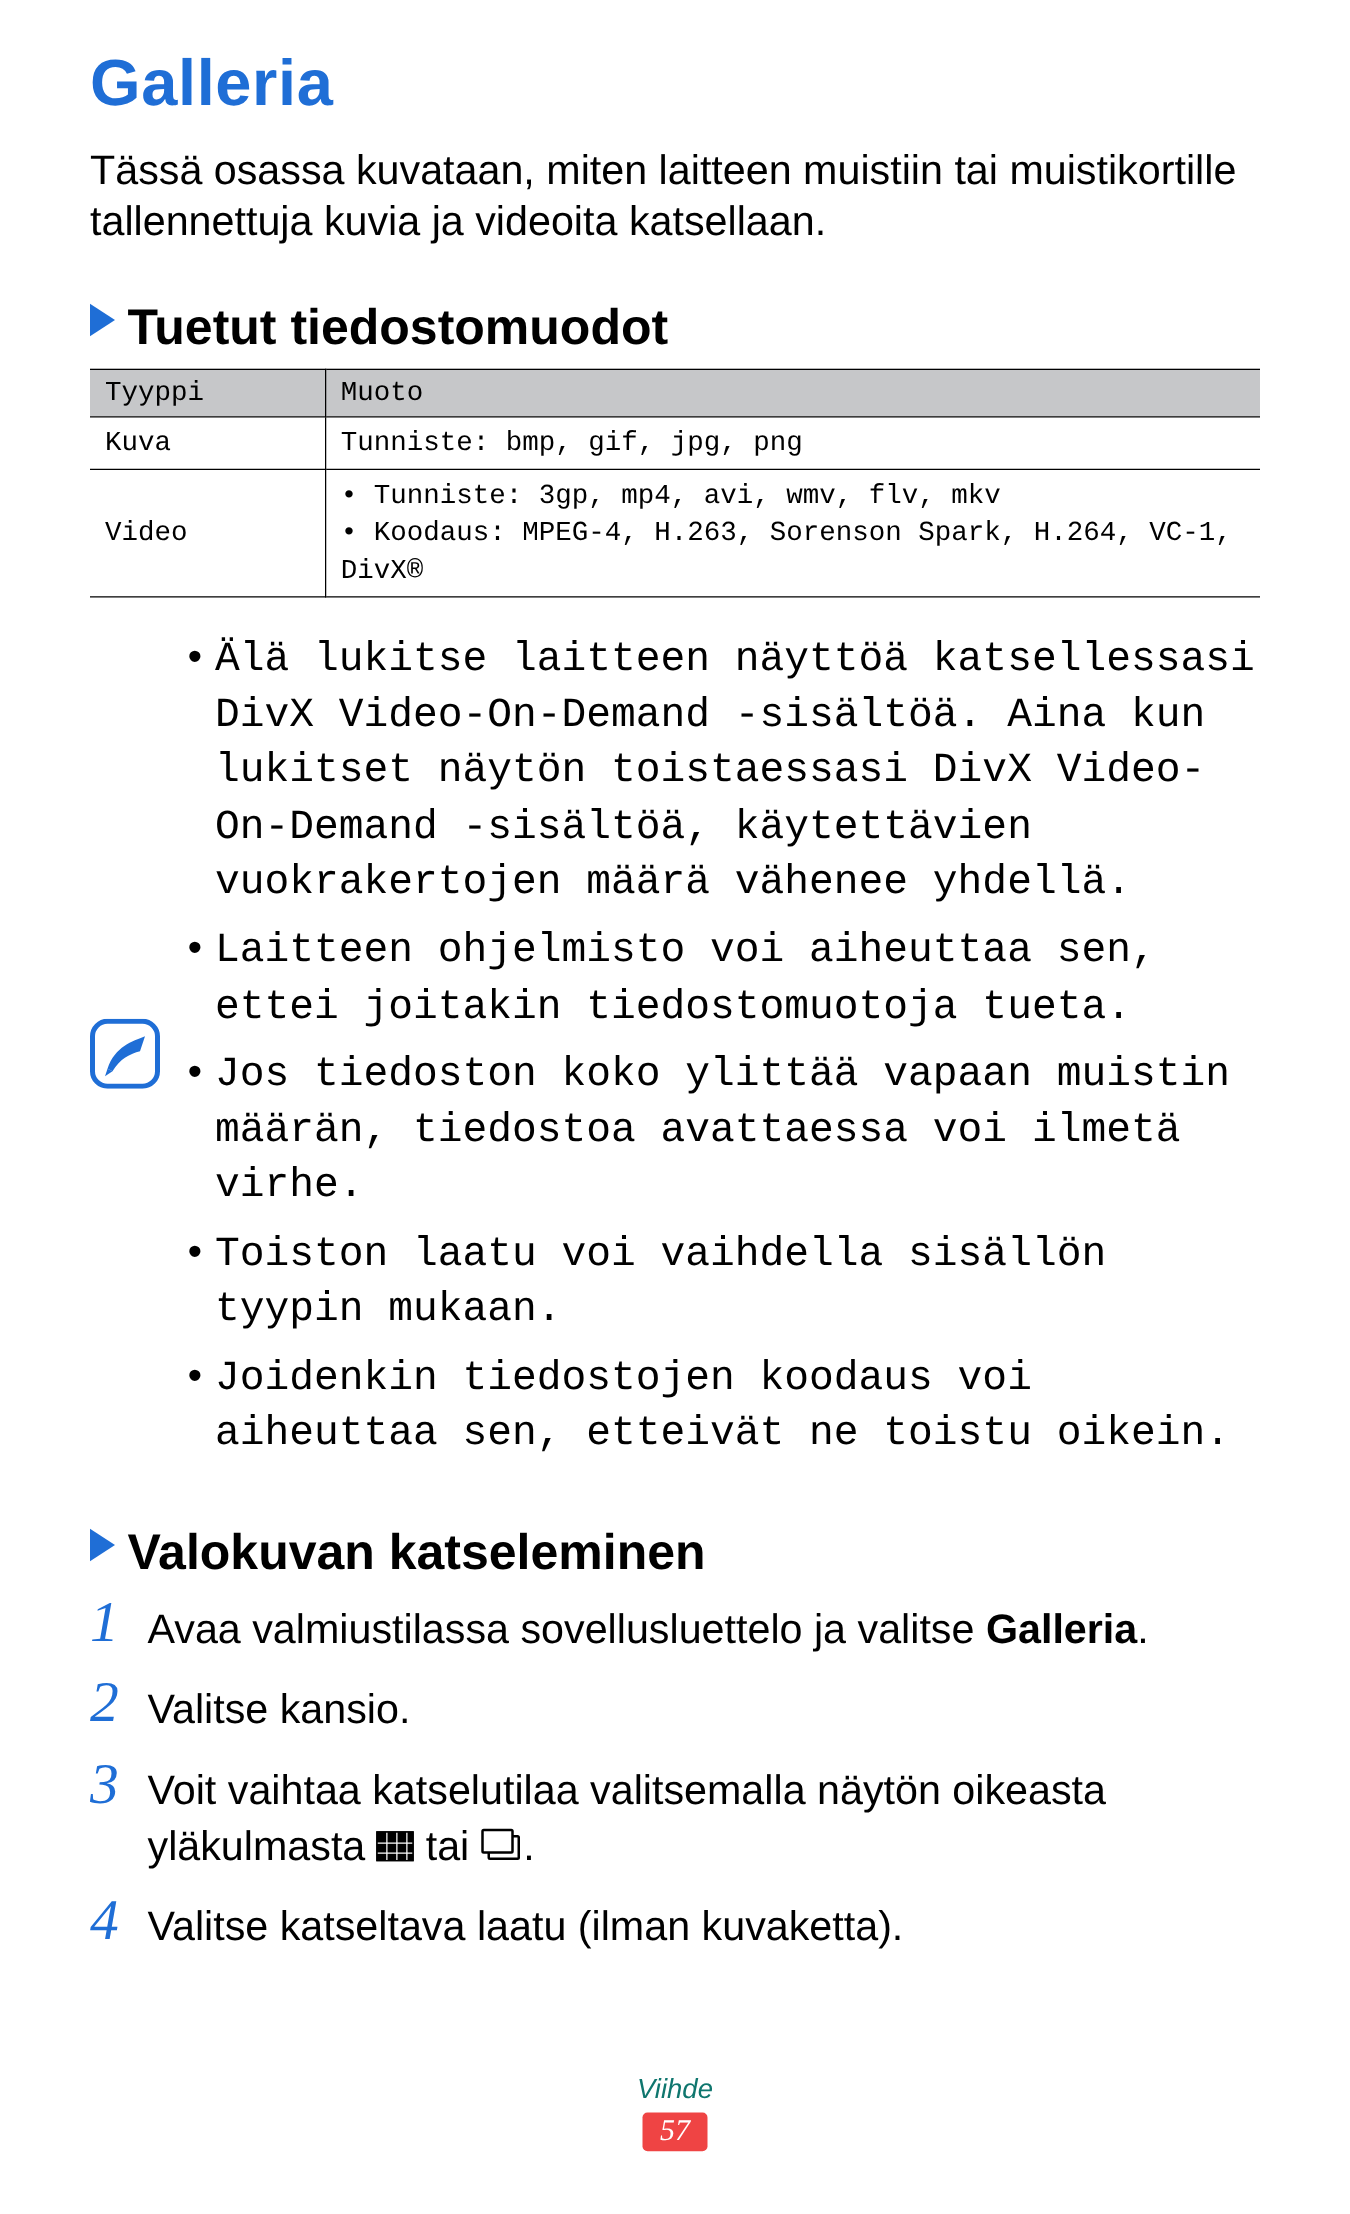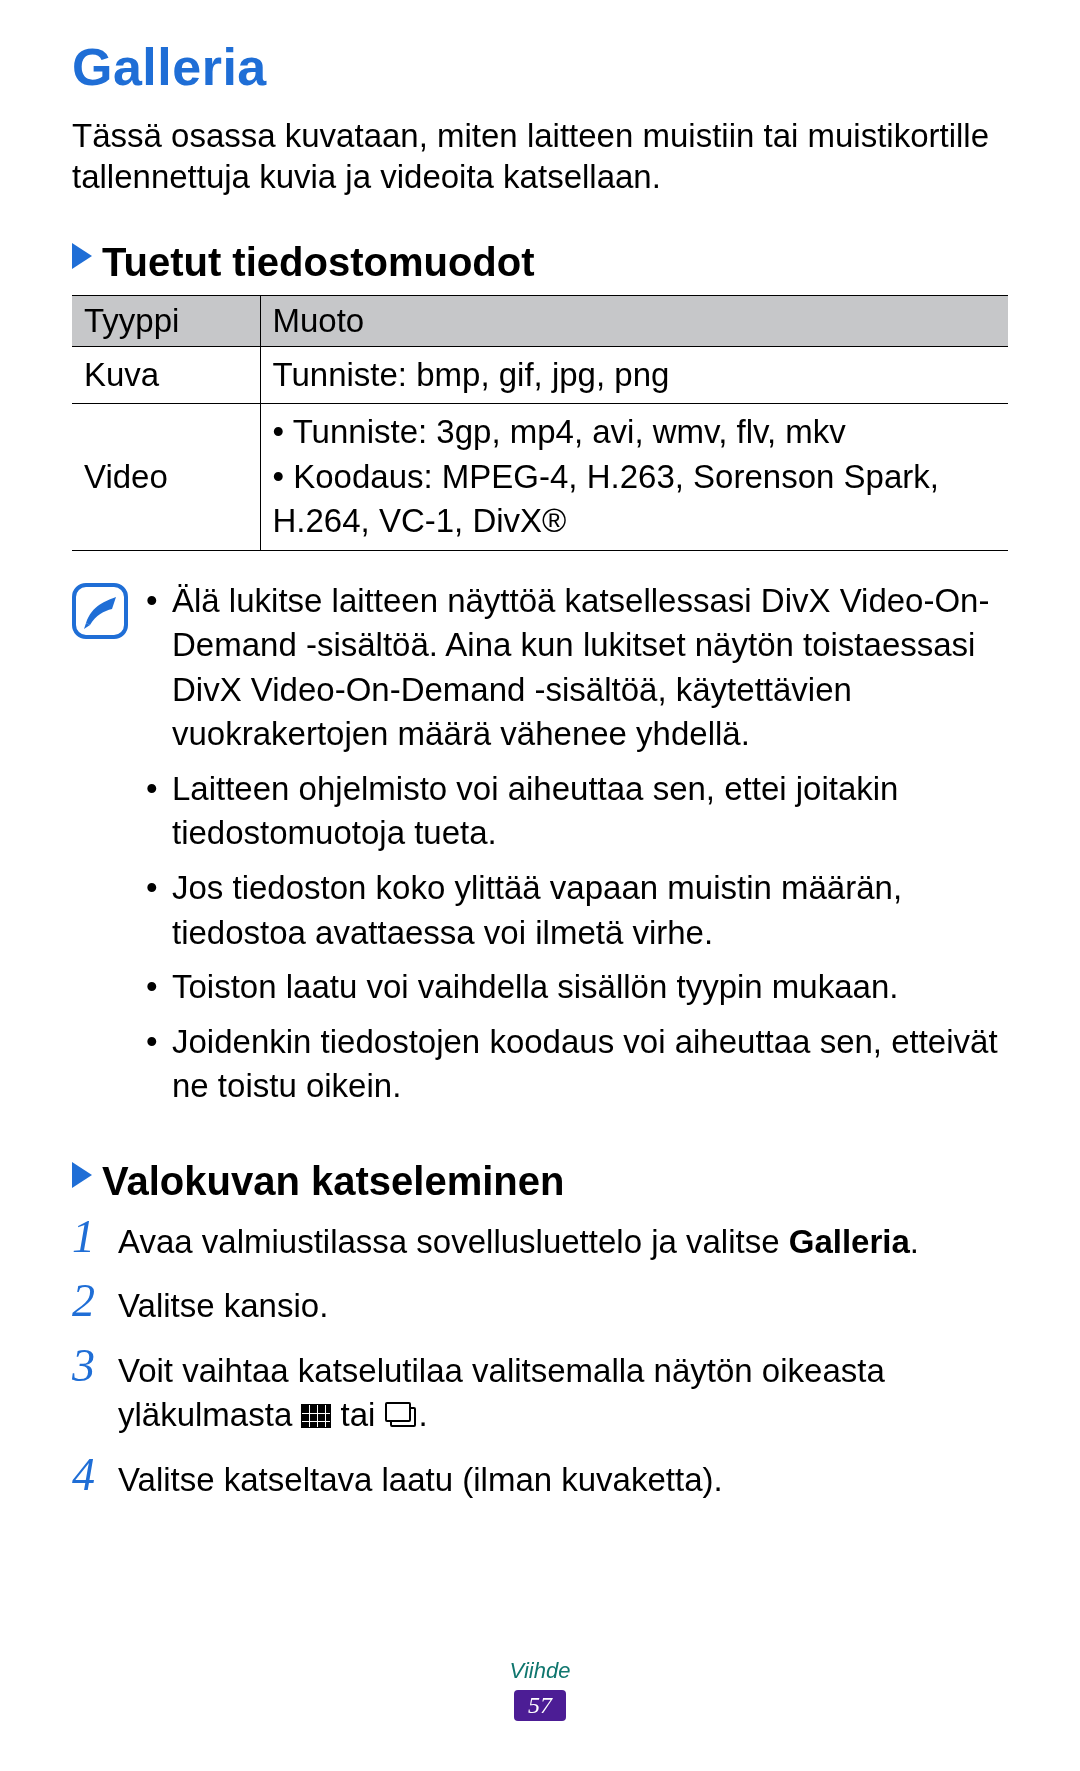--- a/index.html
+++ b/index.html
@@ -12,28 +12,28 @@
     display: inline-block;
     width: 0; height: 0;
     border-top: 13px solid transparent;
     border-bottom: 13px solid transparent;
     border-left: 20px solid #1f6ed6;
     margin-right: 10px;
     position: relative;
     top: 3px;
   }
   .section-title h2 { font-size: 40px; font-weight: 700; color: #000; }
-  table { width: 100%; border-collapse: collapse; font-size: 33px; margin-bottom: 28px; }
+  table { width: 100%; border-collapse: collapse; font-size: 22px; margin-bottom: 28px; font-family: Liberation Mono, monospace; }
   th { background: #c6c7c9; font-weight: 400; text-align: left; padding: 6px 12px; border: 1px solid #000; border-left: none; border-right: none; }
   th:first-child { border-right: 1px solid #000; }
   td { padding: 6px 12px; border-bottom: 1px solid #000; vertical-align: middle; line-height: 1.35; }
   td.colA { border-right: 1px solid #000; width: 188px; }
   .cell-list { list-style: none; padding-left: 0; }
   .cell-list li::before { content: "• "; }
-  .note-block { display: flex; align-items: flex-start; margin-bottom: 40px; }
+  .note-block { display: flex; align-items: center; margin-bottom: 40px; font-family: Liberation Mono, monospace; }
   .note-icon { flex: 0 0 56px; margin-right: 18px; margin-top: 4px; }
   .note-list { list-style: none; font-size: 33px; line-height: 1.35; }
   .note-list li { padding-left: 26px; position: relative; margin-bottom: 10px; }
   .note-list li::before { content: "•"; position: absolute; left: 0; top: 0; }
   .steps { list-style: none; font-size: 33px; line-height: 1.35; counter-reset: step; margin-top: 6px; }
   .steps li { display: flex; align-items: flex-start; margin-bottom: 14px; }
   .step-num { font-family: Georgia, "Times New Roman", serif; font-style: italic; font-size: 46px; color: #1f6ed6; width: 38px; flex-shrink: 0; line-height: 1; margin-right: 8px; }
   .step-text { padding-top: 6px; }
   .step-text .bold { font-weight: 700; }
   .inline-icon { display: inline-block; vertical-align: middle; position: relative; top: -2px; }
@@ -46,21 +46,21 @@
     background-size: 1px 100%, 1px 100%, 1px 100%, 100% 1px, 100% 1px;
     background-position: 7px 0, 15px 0, 23px 0, 0 8px, 0 16px;
     background-repeat: no-repeat;
     border: 1px solid #000;
   }
   .stack-wrap { position: relative; display:inline-block; width:34px; height:28px; }
   .stack-wrap .a { position:absolute; left:0; top:0; width:26px; height:20px; border:2px solid #000; background:#fff; border-radius:2px;}
   .stack-wrap .b { position:absolute; left:5px; top:5px; width:26px; height:20px; border:2px solid #000; background:#fff; border-radius:2px;}
   .footer { position: absolute; bottom: 50px; left: 0; right: 0; text-align: center; }
   .footer-label { font-style: italic; font-size: 22px; color: #0f766e; margin-bottom: 6px; }
-  .page-badge { display: inline-block; background: #4c1d95; color: #fff; font-size: 24px; padding: 2px 14px; border-radius: 4px; font-style: italic; font-family: Georgia, serif; }
+  .page-badge { display: inline-block; background: #ef4444; color: #fff; font-size: 24px; padding: 2px 14px; border-radius: 4px; font-style: italic; font-family: Georgia, serif; }
 </style>
 </head>
 <body>
 
 <div class="page">
 
   <h1 class="title">Galleria</h1>
   <p class="intro">Tässä osassa kuvataan, miten laitteen muistiin tai muistikortille tallennettuja kuvia ja videoita katsellaan.</p>
 
   <div class="section-title">

